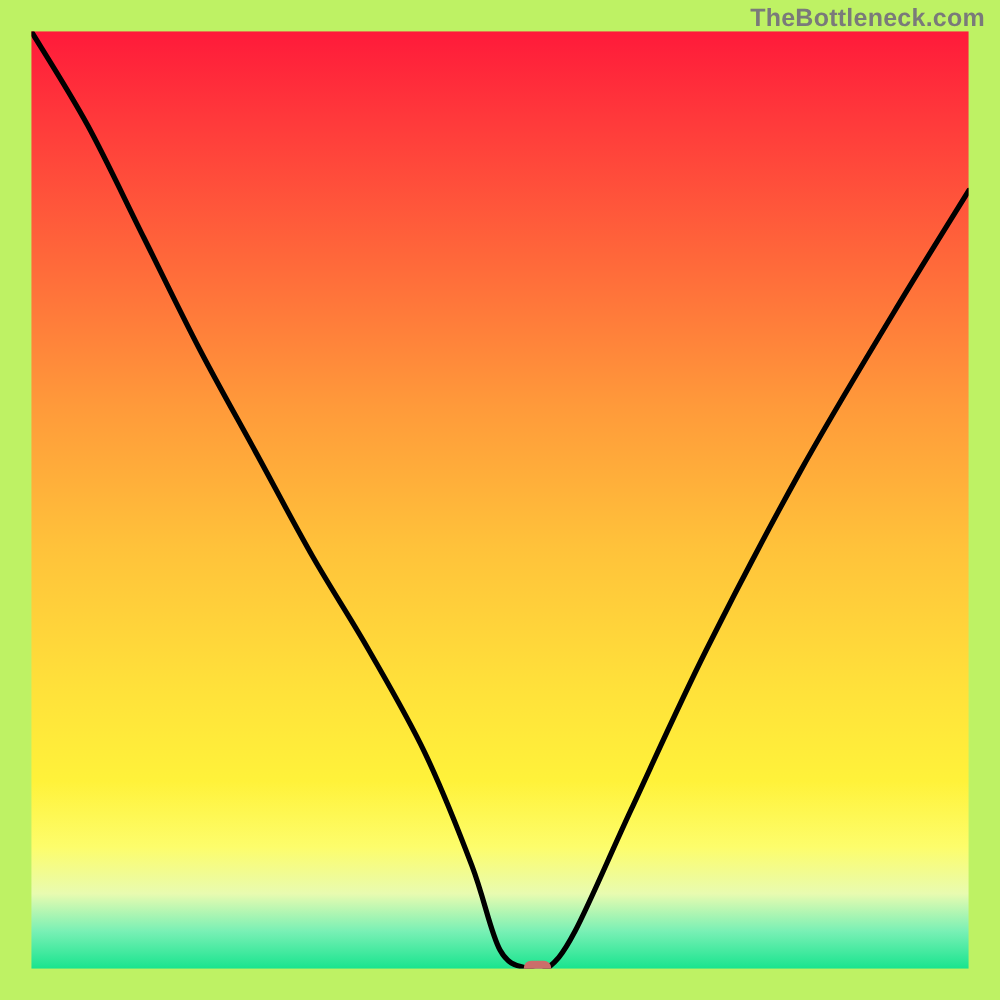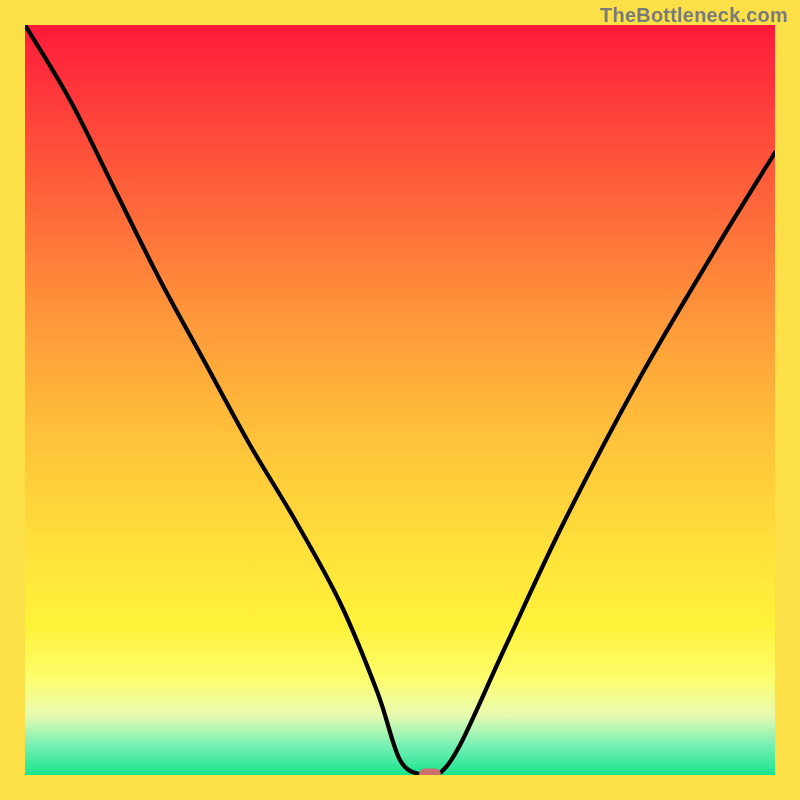--- a/index.html
+++ b/index.html
@@ -8,21 +8,21 @@
     width: 800px;
     height: 800px;
     overflow: hidden;
     background: #000;
     font-family: Arial, Helvetica, sans-serif;
   }
   .frame {
     position: relative;
     width: 800px;
     height: 800px;
-    background: #fde047;
+    background: #bef264;
   }
   .watermark {
     position: absolute;
     top: 4px;
     right: 12px;
     font-size: 20px;
     font-weight: 600;
     color: #7a7a7a;
     letter-spacing: 0.2px;
     z-index: 10;

